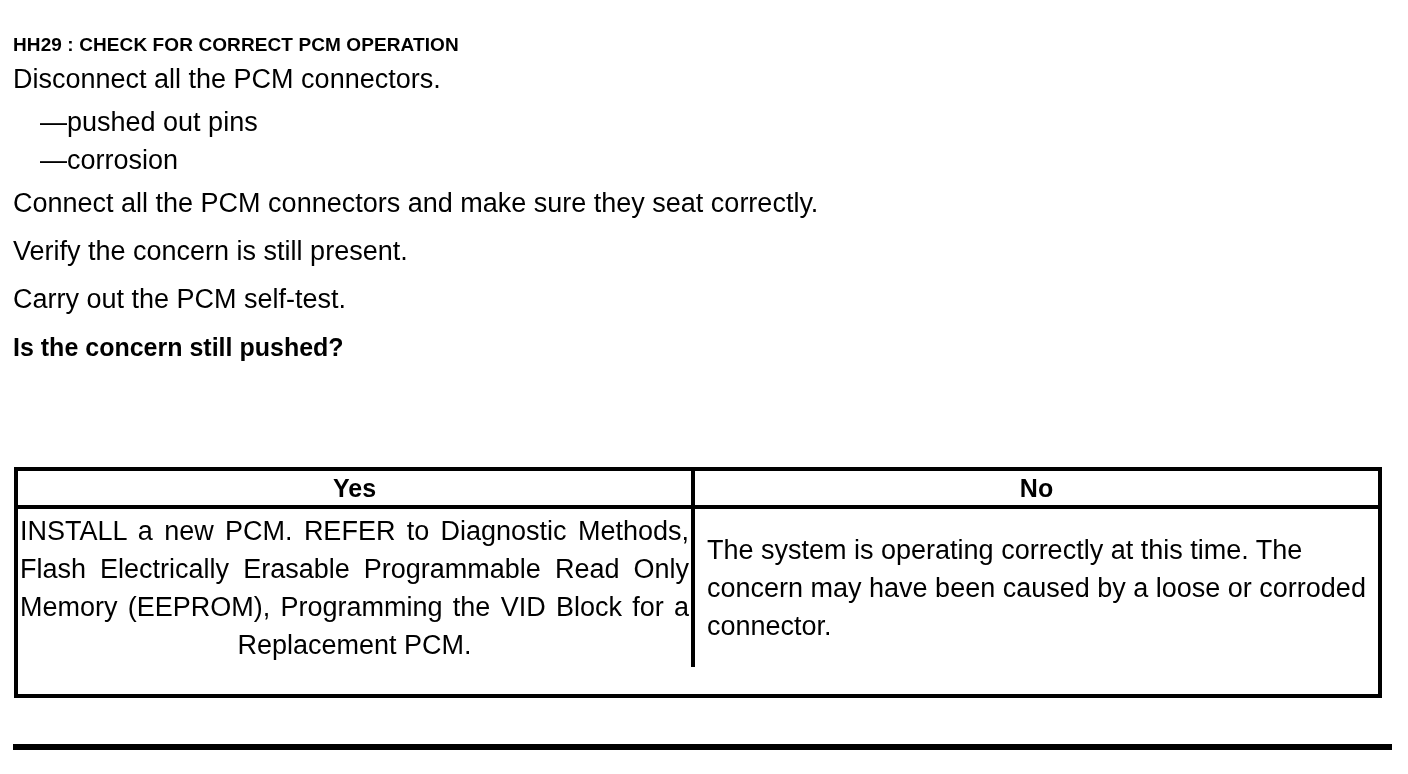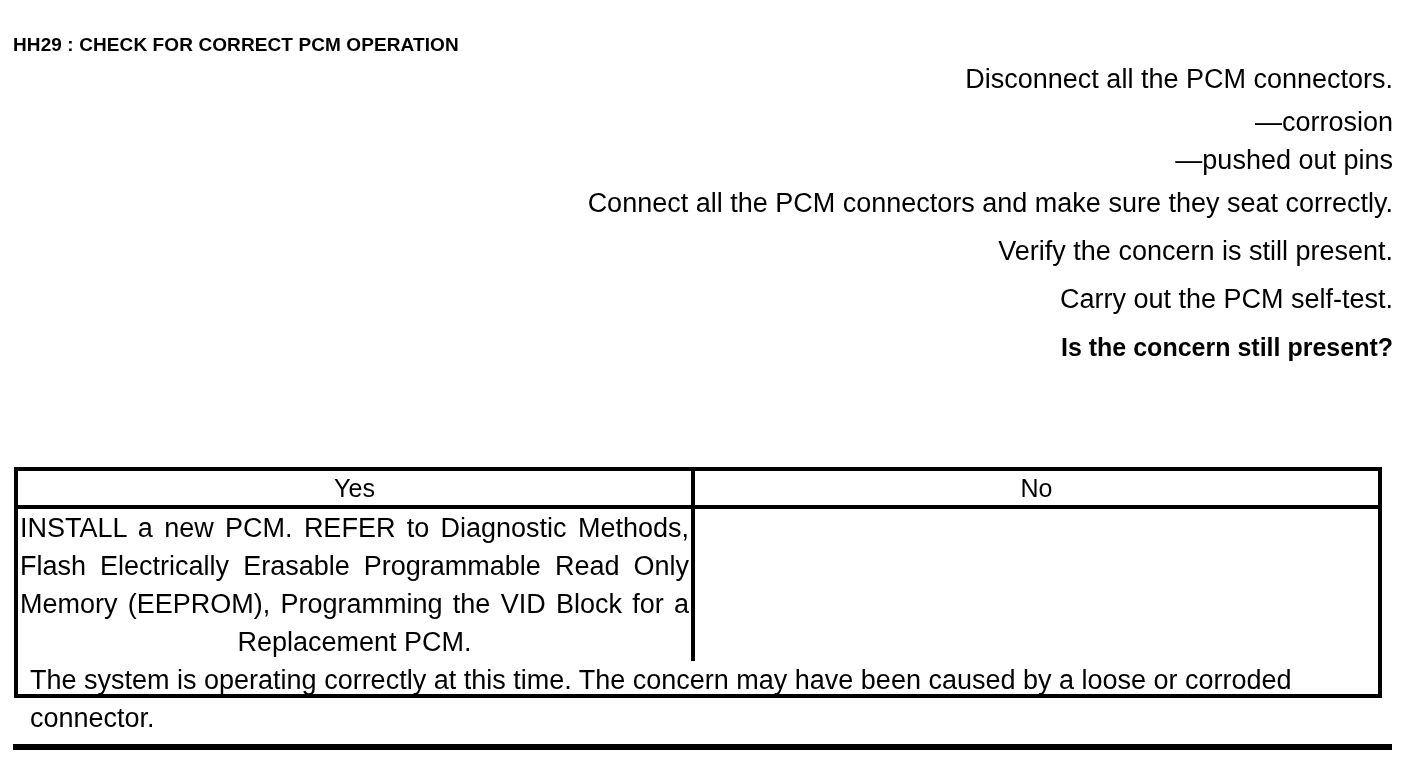--- a/index.html
+++ b/index.html
@@ -38,21 +38,20 @@
     line-height: 25px;
     margin-top: 24px;
   }
 
   
   .procedure {
     position: absolute;
     left: 13px;
     top: 55px;
     width: 1380px;
-    text-align: right;
   }
   .proc-line {
     font-size: 27px;
     line-height: 48px;
     font-weight: normal;
     white-space: nowrap;
   }
   .proc-line.bold {
     font-weight: bold;
     font-size: 25px;
@@ -83,41 +82,40 @@
     width: 100%;
   }
   .dt-head-row {
     height: 38px;
     border-bottom: 4px solid #000000;
     box-sizing: border-box;
   }
   .dt-body-row {
     height: 158px;
     box-sizing: border-box;
-    flex-direction: column;
   }
   .dt-cell-left {
     width: 677px;
     box-sizing: border-box;
     border-right: 4px solid #000000;
     display: flex;
     align-items: center;
     justify-content: center;
   }
   .dt-cell-right {
     flex: 1;
     box-sizing: border-box;
     display: flex;
     align-items: center;
     justify-content: center;
     border-radius: 13px;
   }
   .dt-head-text {
     font-size: 25px;
-    font-weight: normal;
+    font-weight: bold;
     text-align: left;
     line-height: 30px;
   }
   .dt-body-cell-inner {
     width: 100%;
     padding: 0 2px;
     box-sizing: border-box;
   }
   .dt-body-text {
     font-size: 27px;
@@ -149,31 +147,31 @@
 
 <div class="page">
 
   <div class="step-title">HH29 : CHECK FOR CORRECT PCM OPERATION</div>
 
   <div class="procedure">
 
     <div class="proc-line">Disconnect all the PCM connectors.</div>
 
     <div class="proc-group">
+      <div class="proc-sub">—pushed out pins</div>
       <div class="proc-sub">—corrosion</div>
-      <div class="proc-sub">—pushed out pins</div>
     </div>
 
     <div class="proc-line">Connect all the PCM connectors and make sure they seat correctly.</div>
 
     <div class="proc-line">Verify the concern is still present.</div>
 
     <div class="proc-line">Carry out the PCM self-test.</div>
 
-    <div class="proc-line bold">Is the concern still present?</div>
+    <div class="proc-line bold">Is the concern still pushed?</div>
 
   </div>
 
   <div class="decision-table">
 
     <div class="dt-row dt-head-row">
       <div class="dt-cell-left">
         <span class="dt-head-text">Yes</span>
       </div>
       <div class="dt-cell-right">

